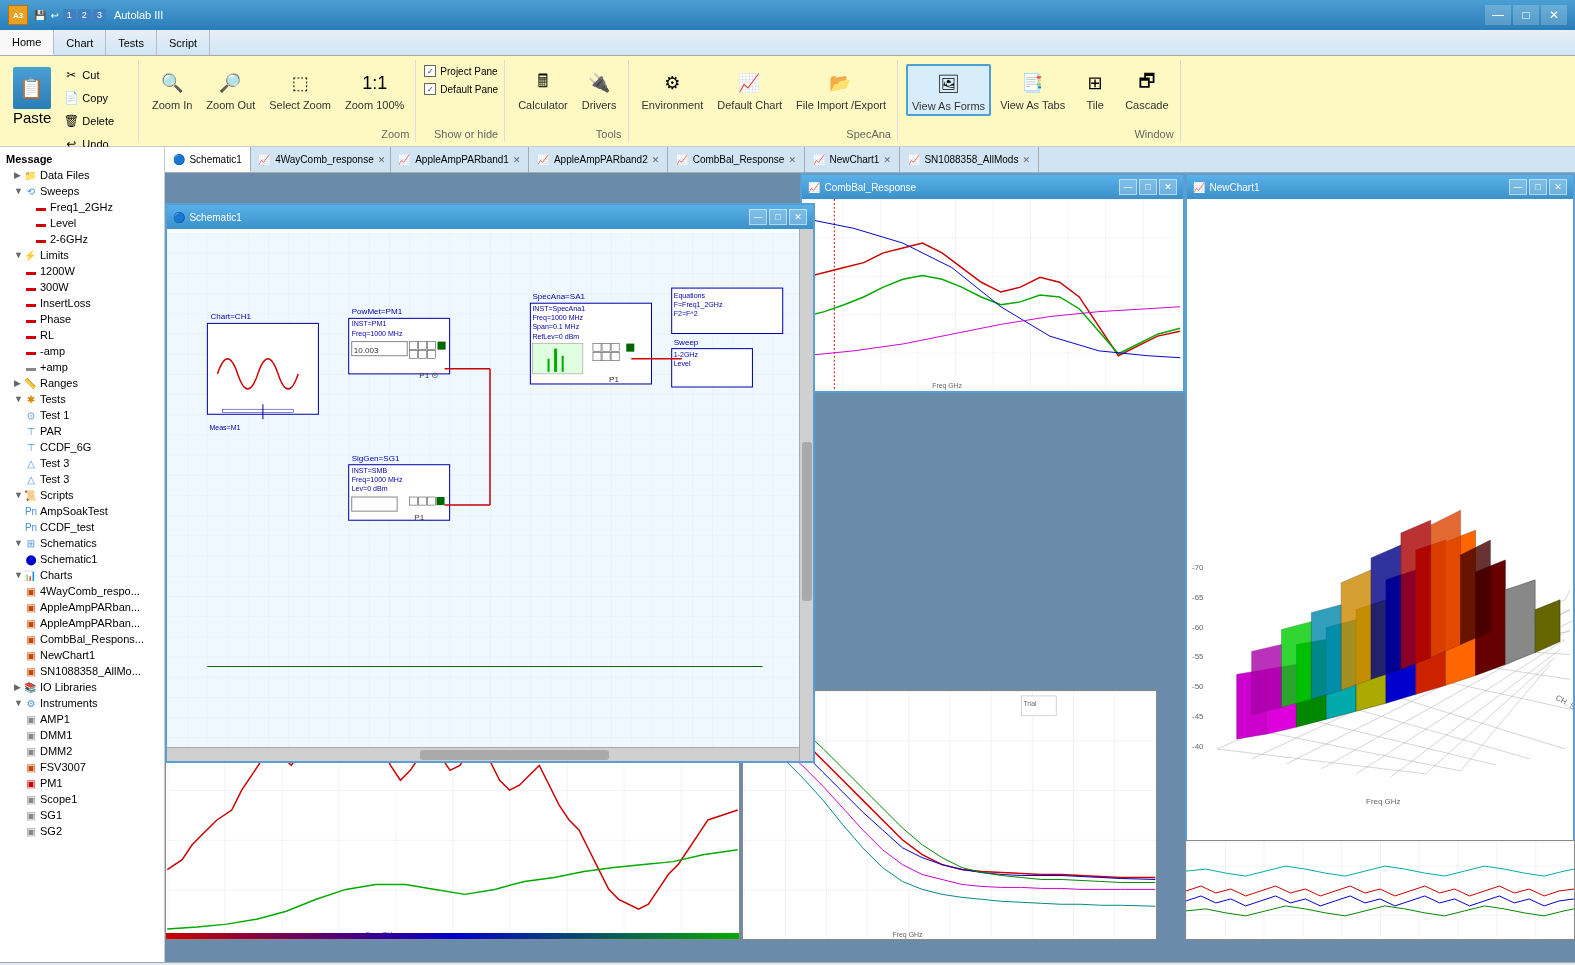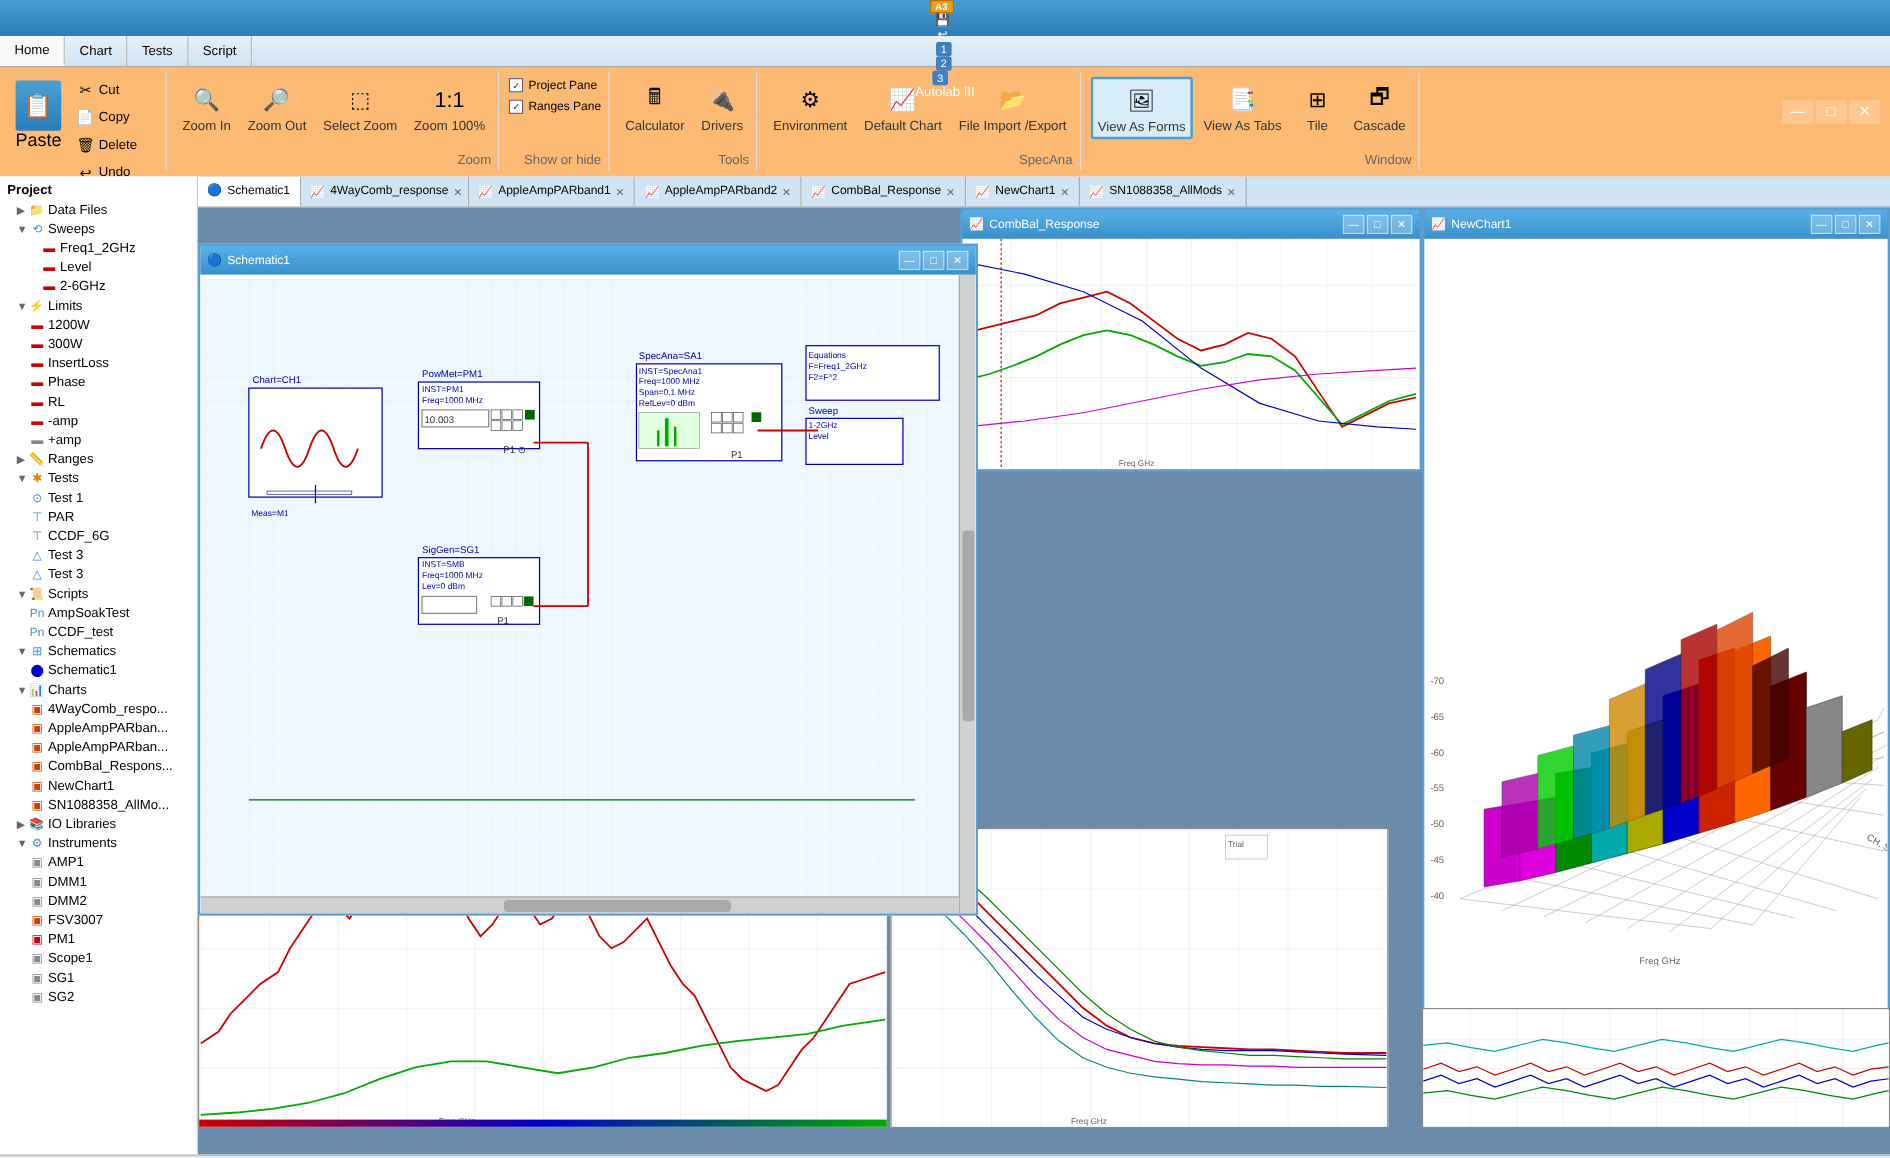--- a/index.html
+++ b/index.html
@@ -6,28 +6,27 @@
     body { font-family: 'Segoe UI', Arial, sans-serif; font-size: 11px; background: #f0f0f0; width: 1575px; height: 965px; overflow: hidden; }
 
     
     .title-bar {
       background: linear-gradient(to bottom, #4a9fd4, #2a7db8);
       height: 30px;
       display: flex;
       align-items: center;
       padding: 0 8px;
       color: white;
-      flex-direction: column;
     }
     .title-bar .app-icon { width: 20px; height: 20px; background: #e8a020; border: 1px solid #c07000; margin-right: 6px; display: flex; align-items: center; justify-content: center; font-size: 10px; font-weight: bold; }
     .title-bar .window-controls { margin-left: auto; display: flex; gap: 2px; }
     .title-bar .win-btn { width: 26px; height: 20px; background: rgba(255,255,255,0.2); border: none; color: white; cursor: pointer; font-size: 12px; display: flex; align-items: center; justify-content: center; }
 
     
-    .ribbon { background: #fdba74; border-bottom: 1px solid #ccc; }
+    .ribbon { background: #fef9c3; border-bottom: 1px solid #ccc; }
     .ribbon-tabs { background: linear-gradient(to bottom, #e8f0f8, #d0e4f4); display: flex; border-bottom: 1px solid #aaa; height: 26px; }
     .ribbon-tab { padding: 4px 12px; font-size: 11px; cursor: pointer; border-right: 1px solid #bbb; display: flex; align-items: center; }
     .ribbon-tab.active { background: #f8f8f8; border-bottom: 1px solid #f8f8f8; }
     .ribbon-content { display: flex; height: 90px; padding: 4px; gap: 2px; }
     .ribbon-group { display: flex; flex-direction: column; border-right: 1px solid #ddd; padding: 0 6px; min-width: 60px; }
     .ribbon-group-label { font-size: 11px; text-align: right; color: #666; margin-top: auto; padding-bottom: 2px; }
     .ribbon-group-content { display: flex; gap: 4px; align-items: flex-start; padding-top: 4px; flex: 1; }
     .ribbon-btn { display: flex; flex-direction: column; align-items: center; cursor: pointer; padding: 2px 4px; border: 1px solid transparent; border-radius: 2px; min-width: 40px; }
     .ribbon-btn .btn-icon { width: 32px; height: 32px; display: flex; align-items: center; justify-content: center; font-size: 18px; }
     .ribbon-btn .btn-label { font-size: 11px; text-align: center; color: #333; }
@@ -172,21 +171,21 @@
     </div>
 
     <div class="ribbon-group">
       <div class="ribbon-group-content" style="flex-direction:column; gap:4px;">
         <div class="chk-item">
           <div class="chk-box checked"></div>
           <span>Project Pane</span>
         </div>
         <div class="chk-item">
           <div class="chk-box checked"></div>
-          <span>Ranges Pane</span>
+          <span>Default Pane</span>
         </div>
       </div>
       <div class="ribbon-group-label">Show or hide</div>
     </div>
 
     <div class="ribbon-group">
       <div class="ribbon-group-content">
         <div class="ribbon-btn">
           <div class="btn-icon">🖩</div>
           <span class="btn-label">Calculator</span>
@@ -237,21 +236,21 @@
         </div>
       </div>
       <div class="ribbon-group-label">Window</div>
     </div>
   </div>
 </div>
 
 <div class="main-area">
 
   <div class="project-panel">
-    <div class="project-title">Project</div>
+    <div class="project-title">Message</div>
 
     <div class="tree-item tree-indent1">
       <span class="tree-expand">▶</span>
       <span class="tree-icon">📁</span>
       <span>Data Files</span>
     </div>
     <div class="tree-item tree-indent1">
       <span class="tree-expand">▼</span>
       <span class="tree-icon" style="color:#4a90d9;">⟲</span>
       <span>Sweeps</span>

